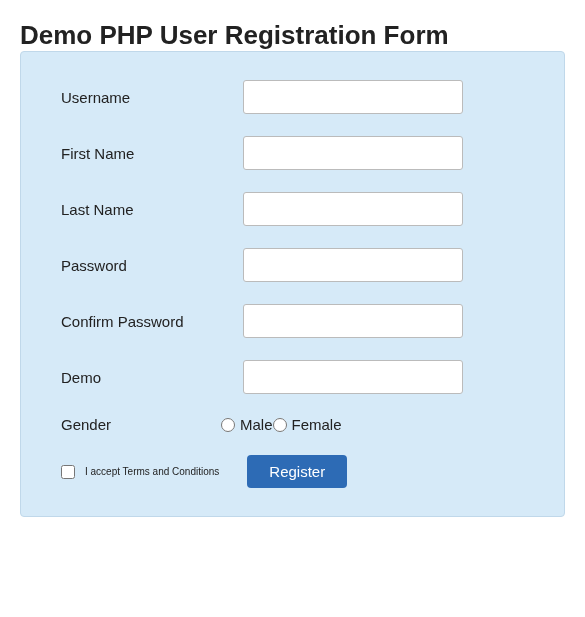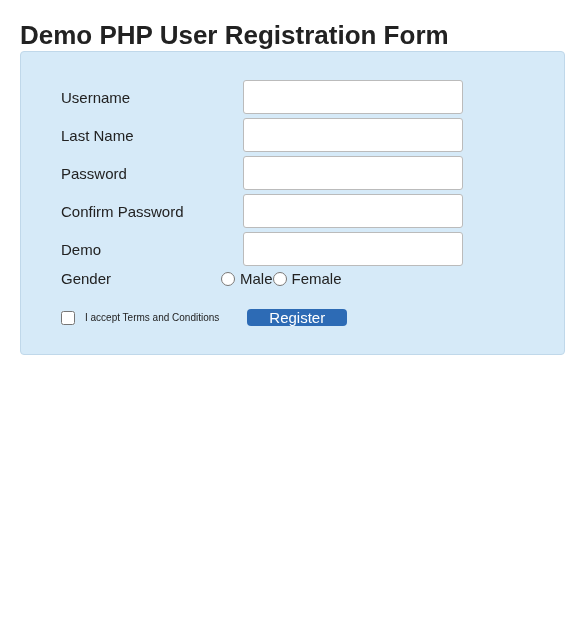--- a/index.html
+++ b/index.html
@@ -26,21 +26,21 @@
     .form-container {
       background: #d6eaf8;
       border: 1px solid #c0d8ea;
       border-radius: 4px;
       padding: 28px 40px 28px 40px;
     }
 
     .form-row {
       display: flex;
       align-items: center;
-      margin-bottom: 4px;
+      margin-bottom: 22px;
       gap: 22px;
     }
 
     .form-label {
       width: 160px;
       font-size: 15px;
       color: #222;
       flex-shrink: 0;
     }
 
@@ -107,38 +107,42 @@
     .terms-label {
       font-size: 10px;
       color: #222;
     }
 
     .register-btn {
       background: #2d6bb5;
       color: #fff;
       border: none;
       border-radius: 4px;
-      padding: 0 22px;
+      padding: 8px 22px;
       font-size: 15px;
       cursor: pointer;
       margin-left: 18px;
     }
   </style>
 </head>
 <body>
 
 <h1 class="page-title">Demo PHP User Registration Form</h1>
 
 <div class="form-container">
 
   <div class="form-row">
     <label class="form-label">Username</label>
     <input class="form-input" type="text" style="">
   </div>
 
+  <div class="form-row">
+    <label class="form-label">First Name</label>
+    <input class="form-input" type="text" style="">
+  </div>
 
   <div class="form-row">
     <label class="form-label">Last Name</label>
     <input class="form-input" type="text" style="">
   </div>
 
   <div class="form-row">
     <label class="form-label">Password</label>
     <input class="form-input" type="password" style="">
   </div>

